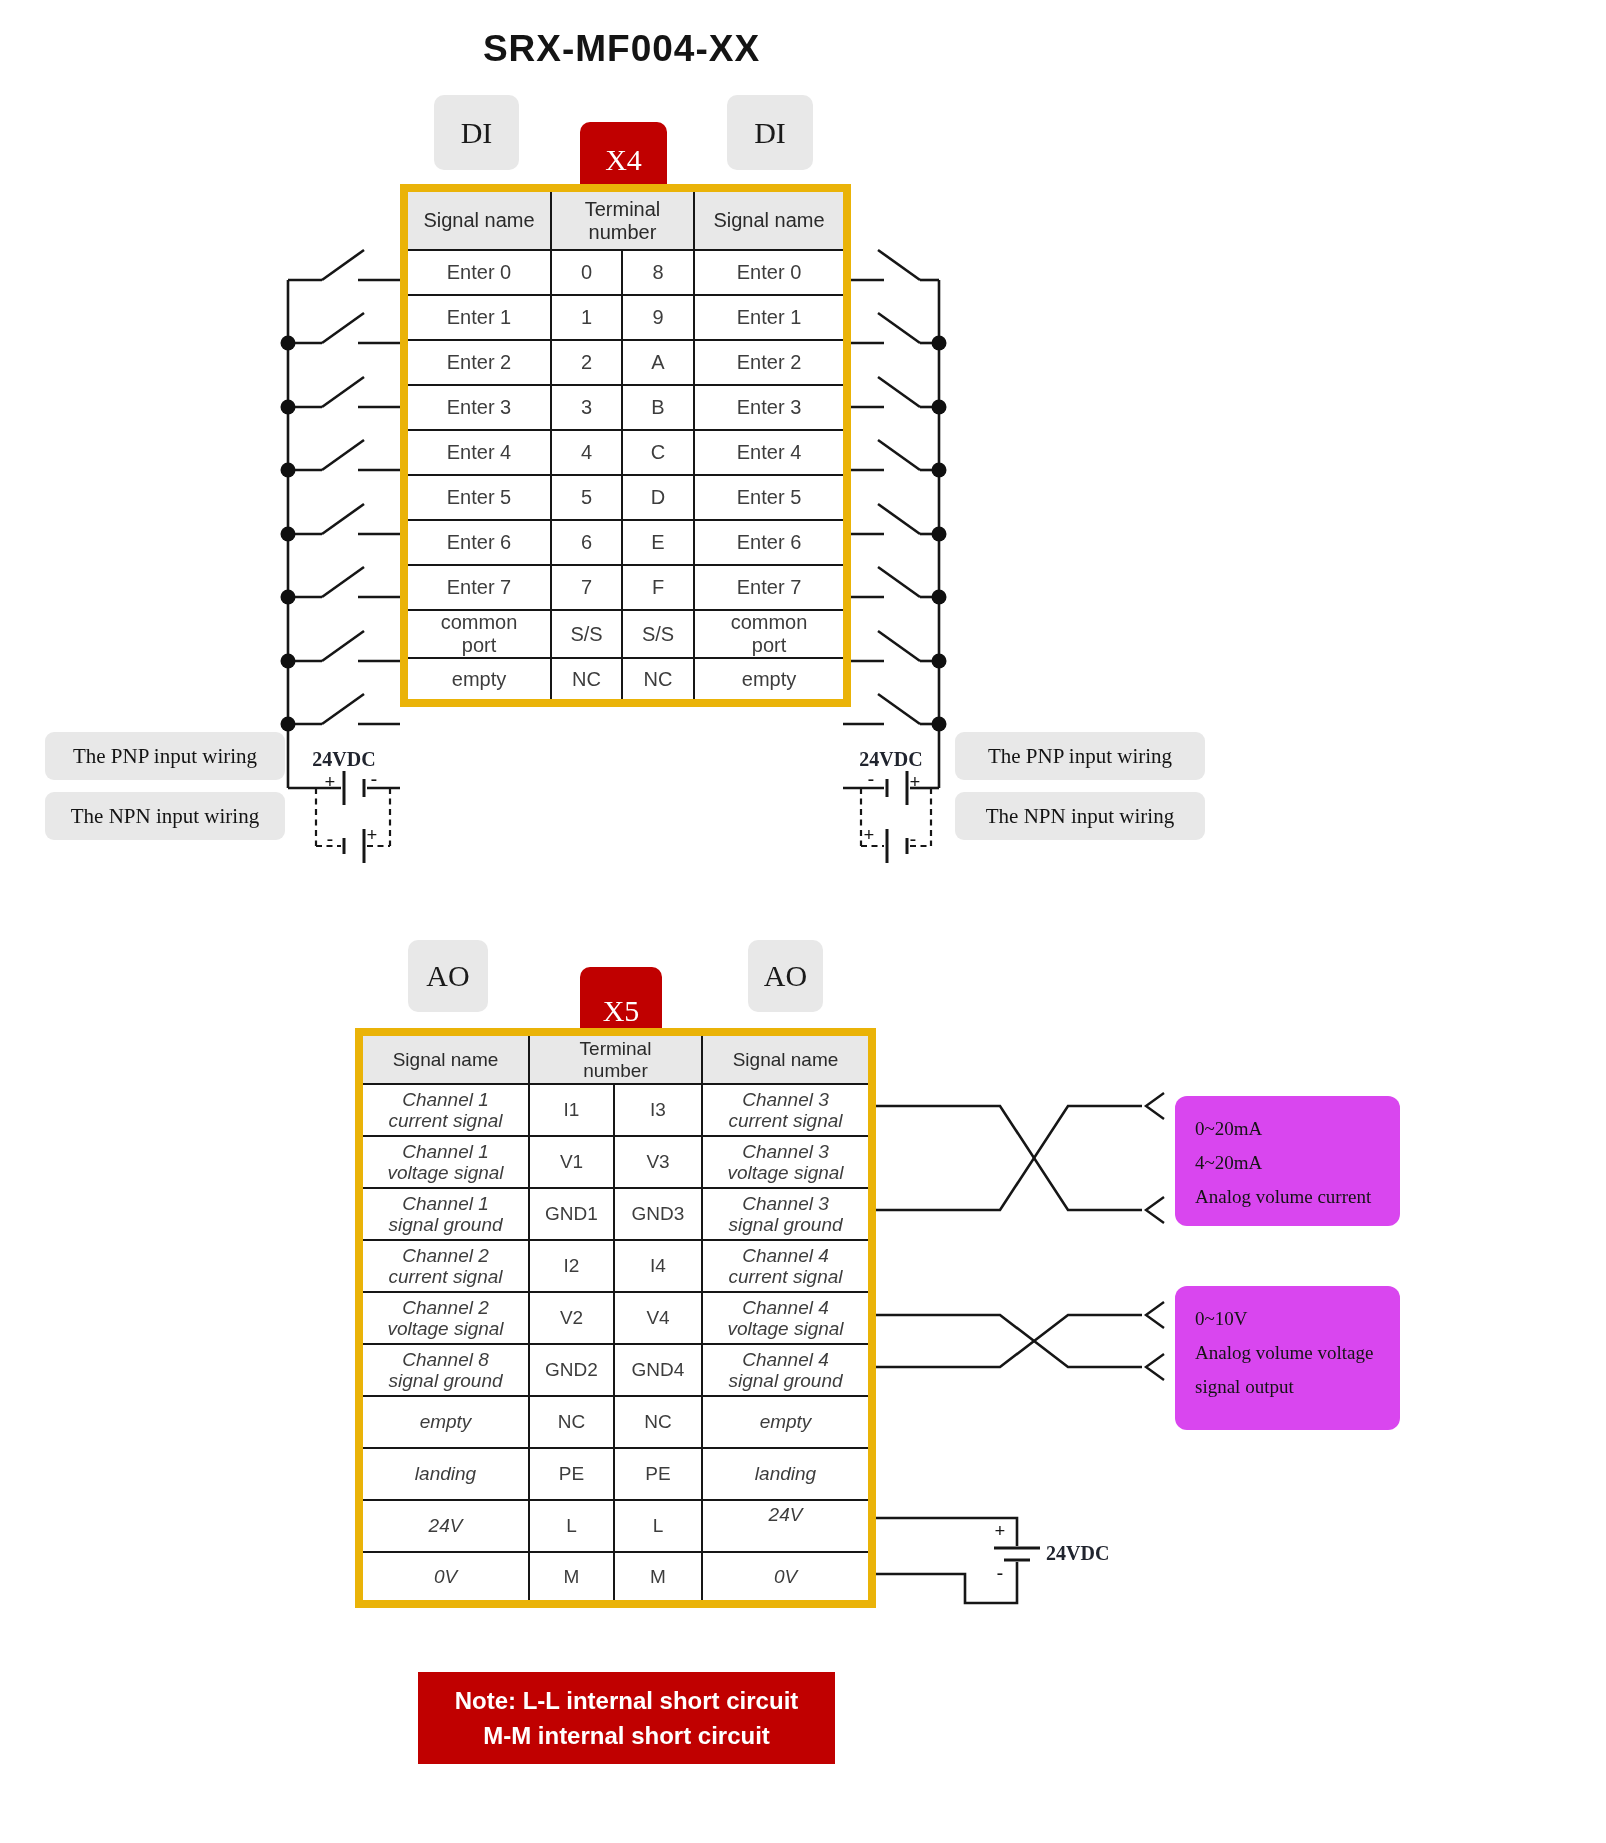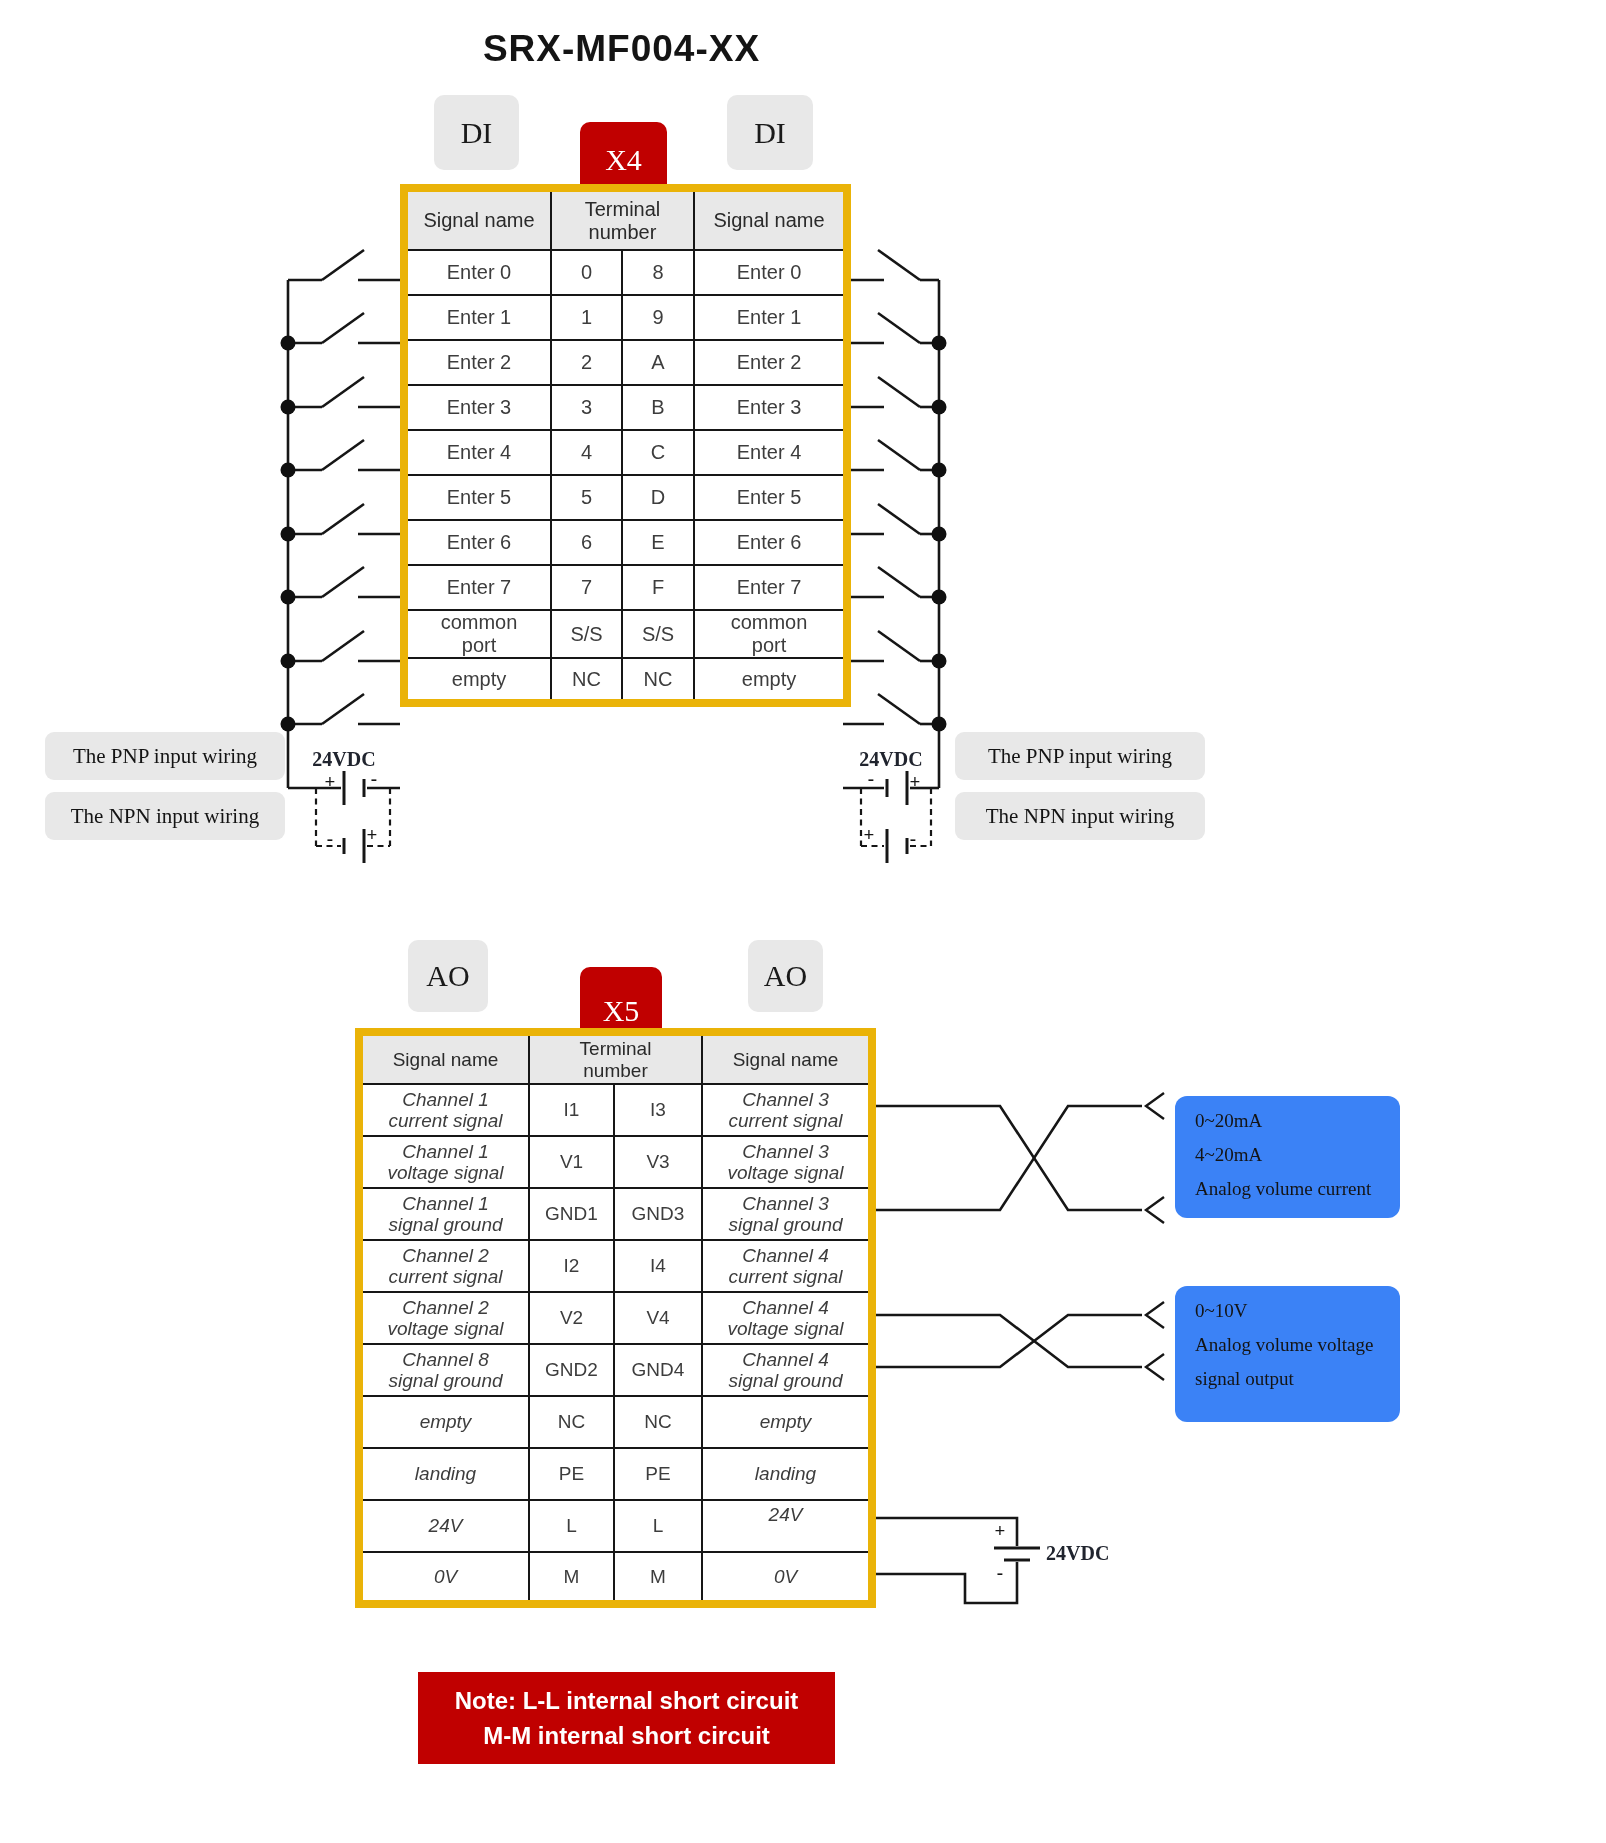--- a/index.html
+++ b/index.html
@@ -33,22 +33,22 @@
   #t2{width:513px;font-size:19px;line-height:1.12;}
   #t2 thead tr{height:52px;}
   #t2 tbody tr{height:52px;}
   #t2 th.term{padding:0 22px;}
   #t2 td.sig{padding:0 14px;font-style:italic;}
   #t2 tbody tr:nth-child(9) td:last-child{vertical-align:top;padding-top:3px;}
 
   .graybox{background:#e8e8e8;border-radius:9px;display:flex;align-items:center;
            justify-content:center;font-family:"Liberation Serif",serif;
            font-size:21px;color:#141414;}
-  .outbox{background:#3b82f6;border-radius:12px;font-family:"Liberation Serif",serif;
-          font-size:19px;color:#141414;padding:8px 0 0 20px;line-height:34px;}
+  .outbox{background:#d946ef;border-radius:12px;font-family:"Liberation Serif",serif;
+          font-size:19px;color:#141414;padding:16px 0 0 20px;line-height:34px;}
   .vdc{font-family:"Liberation Serif",serif;font-weight:700;font-size:20px;
        color:#20242e;text-align:center;}
   .sgn{font-family:"Liberation Serif",serif;font-weight:700;font-size:19px;
        color:#161616;transform:translate(-50%,-50%);line-height:1;}
   #note{left:418px;top:1672px;width:417px;height:92px;background:#c00000;
         color:#ffffff;font-weight:700;font-size:24px;text-align:center;
         display:flex;flex-direction:column;justify-content:center;gap:7px;}
 </style>
 </head>
 <body>

